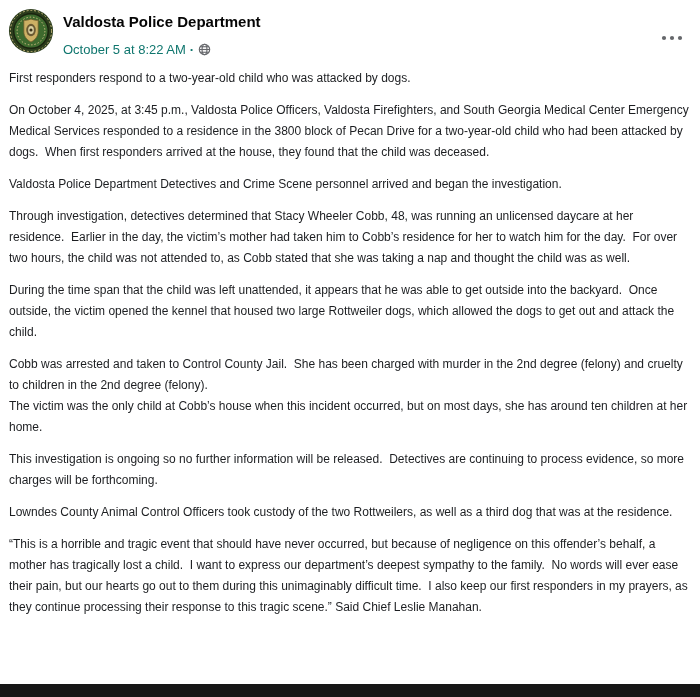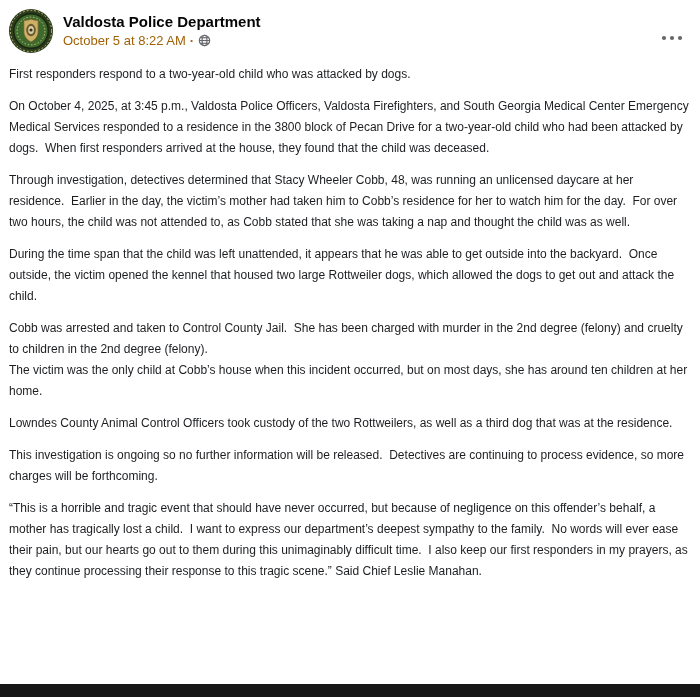--- a/index.html
+++ b/index.html
@@ -37,23 +37,23 @@
   .author-name {
     font-size: 15px;
     font-weight: 700;
     color: #050505;
     line-height: 19px;
     cursor: pointer;
   }
   .meta-row {
     display: flex;
     align-items: center;
-    margin-top: 1px;
+    margin-top: 10px;
     font-size: 13px;
-    color: #a16207;
+    color: #0f766e;
     line-height: 17px;
   }
   .timestamp { cursor: pointer; }
   .meta-dot { margin: 0 4px; font-weight: 700; }
   .globe-icon { display: inline-flex; align-items: center; }
   .menu-button {
     flex: 0 0 auto;
     width: 32px;
     height: 32px;
     margin-top: 12px;
@@ -132,24 +132,25 @@
           <circle cx="19" cy="3" r="2.1" fill="#65676b"></circle>
         </svg>
       </span>
     </div>
 
   </div>
 
   <div class="post-body">
     <p class="post-paragraph">First responders respond to a two-year-old child who was attacked by dogs.</p>
     <p class="post-paragraph">On October 4, 2025, at 3:45 p.m., Valdosta Police Officers, Valdosta Firefighters, and South Georgia Medical Center Emergency Medical Services responded to a residence in the 3800 block of Pecan Drive for a two-year-old child who had been attacked by dogs.  When first responders arrived at the house, they found that the child was deceased.</p>
+    <p class="post-paragraph">Valdosta Police Department Detectives and Crime Scene personnel arrived and began the investigation.</p>
     <p class="post-paragraph">Through investigation, detectives determined that Stacy Wheeler Cobb, 48, was running an unlicensed daycare at her residence.  Earlier in the day, the victim’s mother had taken him to Cobb’s residence for her to watch him for the day.  For over two hours, the child was not attended to, as Cobb stated that she was taking a nap and thought the child was as well.</p>
     <p class="post-paragraph">During the time span that the child was left unattended, it appears that he was able to get outside into the backyard.  Once outside, the victim opened the kennel that housed two large Rottweiler dogs, which allowed the dogs to get out and attack the child.</p>
     <p class="post-paragraph">Cobb was arrested and taken to Control County Jail.  She has been charged with murder in the 2nd degree (felony) and cruelty to children in the 2nd degree (felony).
 The victim was the only child at Cobb’s house when this incident occurred, but on most days, she has around ten children at her home.</p>
+    <p class="post-paragraph">This investigation is ongoing so no further information will be released.  Detectives are continuing to process evidence, so more charges will be forthcoming.</p>
     <p class="post-paragraph">Lowndes County Animal Control Officers took custody of the two Rottweilers, as well as a third dog that was at the residence.</p>
-    <p class="post-paragraph">This investigation is ongoing so no further information will be released.  Detectives are continuing to process evidence, so more charges will be forthcoming.</p>
     <p class="post-paragraph">“This is a horrible and tragic event that should have never occurred, but because of negligence on this offender’s behalf, a mother has tragically lost a child.  I want to express our department’s deepest sympathy to the family.  No words will ever ease their pain, but our hearts go out to them during this unimaginably difficult time.  I also keep our first responders in my prayers, as they continue processing their response to this tragic scene.” Said Chief Leslie Manahan.</p>
   </div>
 
   <div class="attached-image-edge"></div>
 
 </div>
 
 </body></html>

